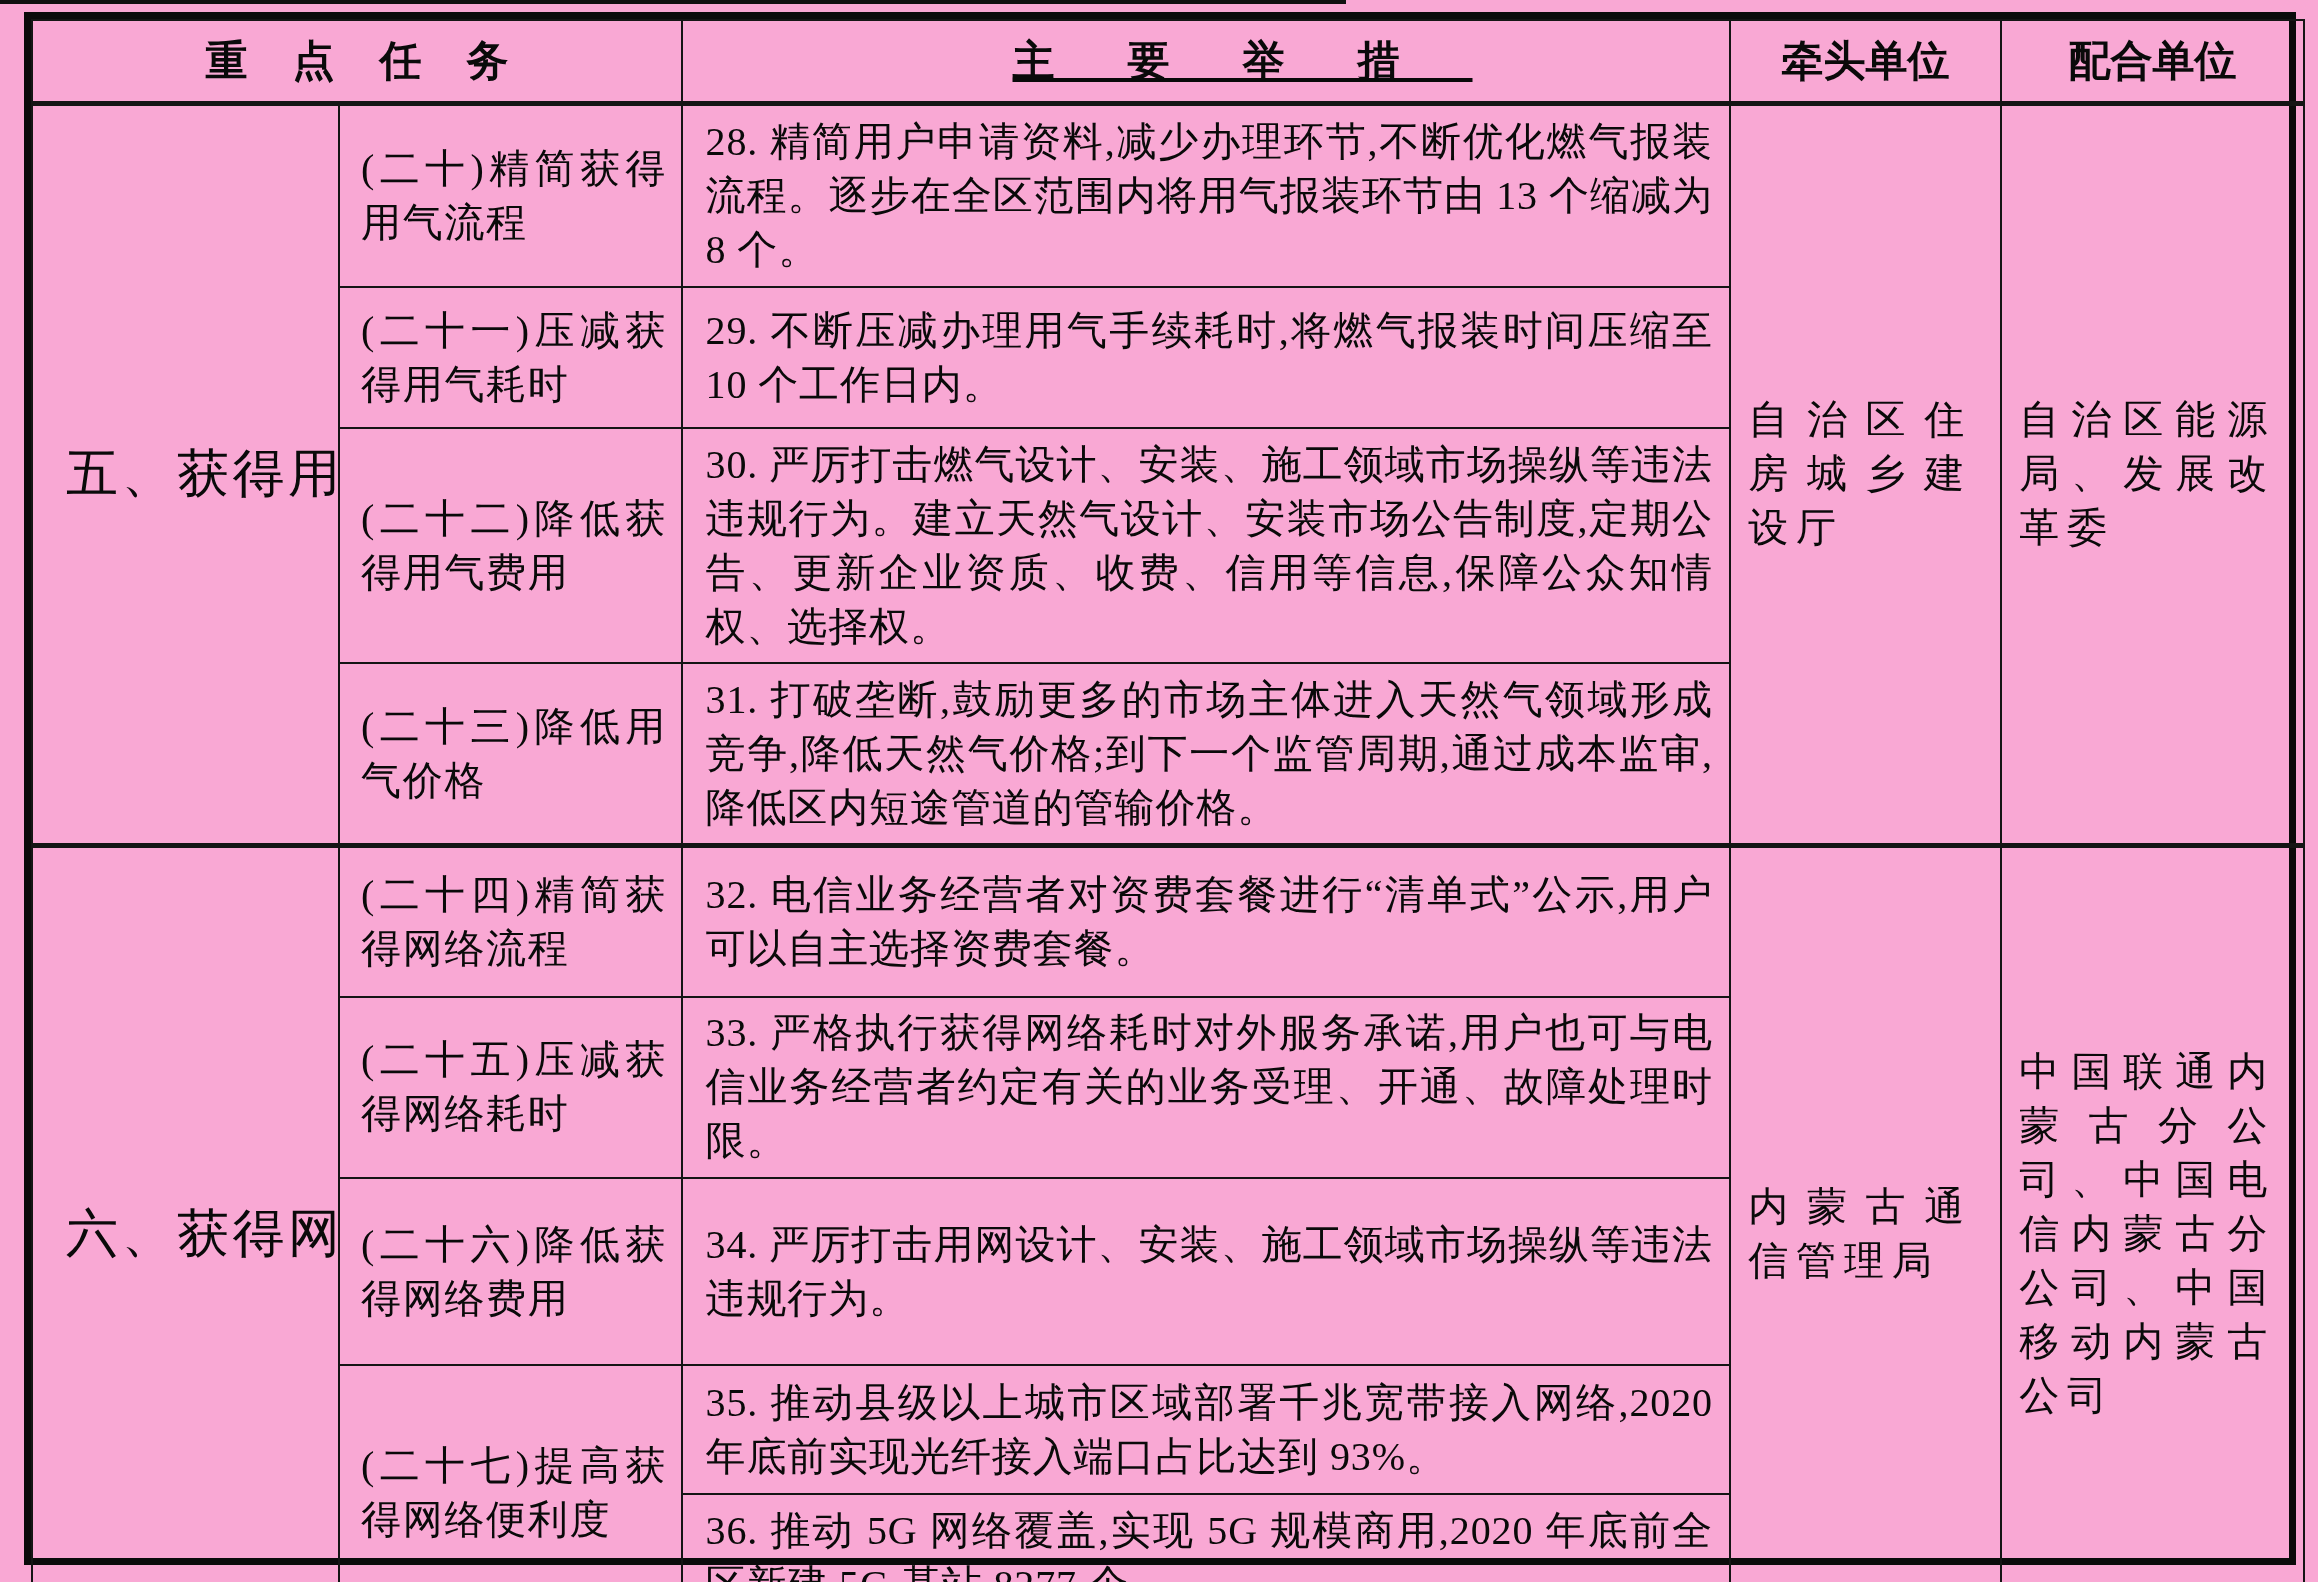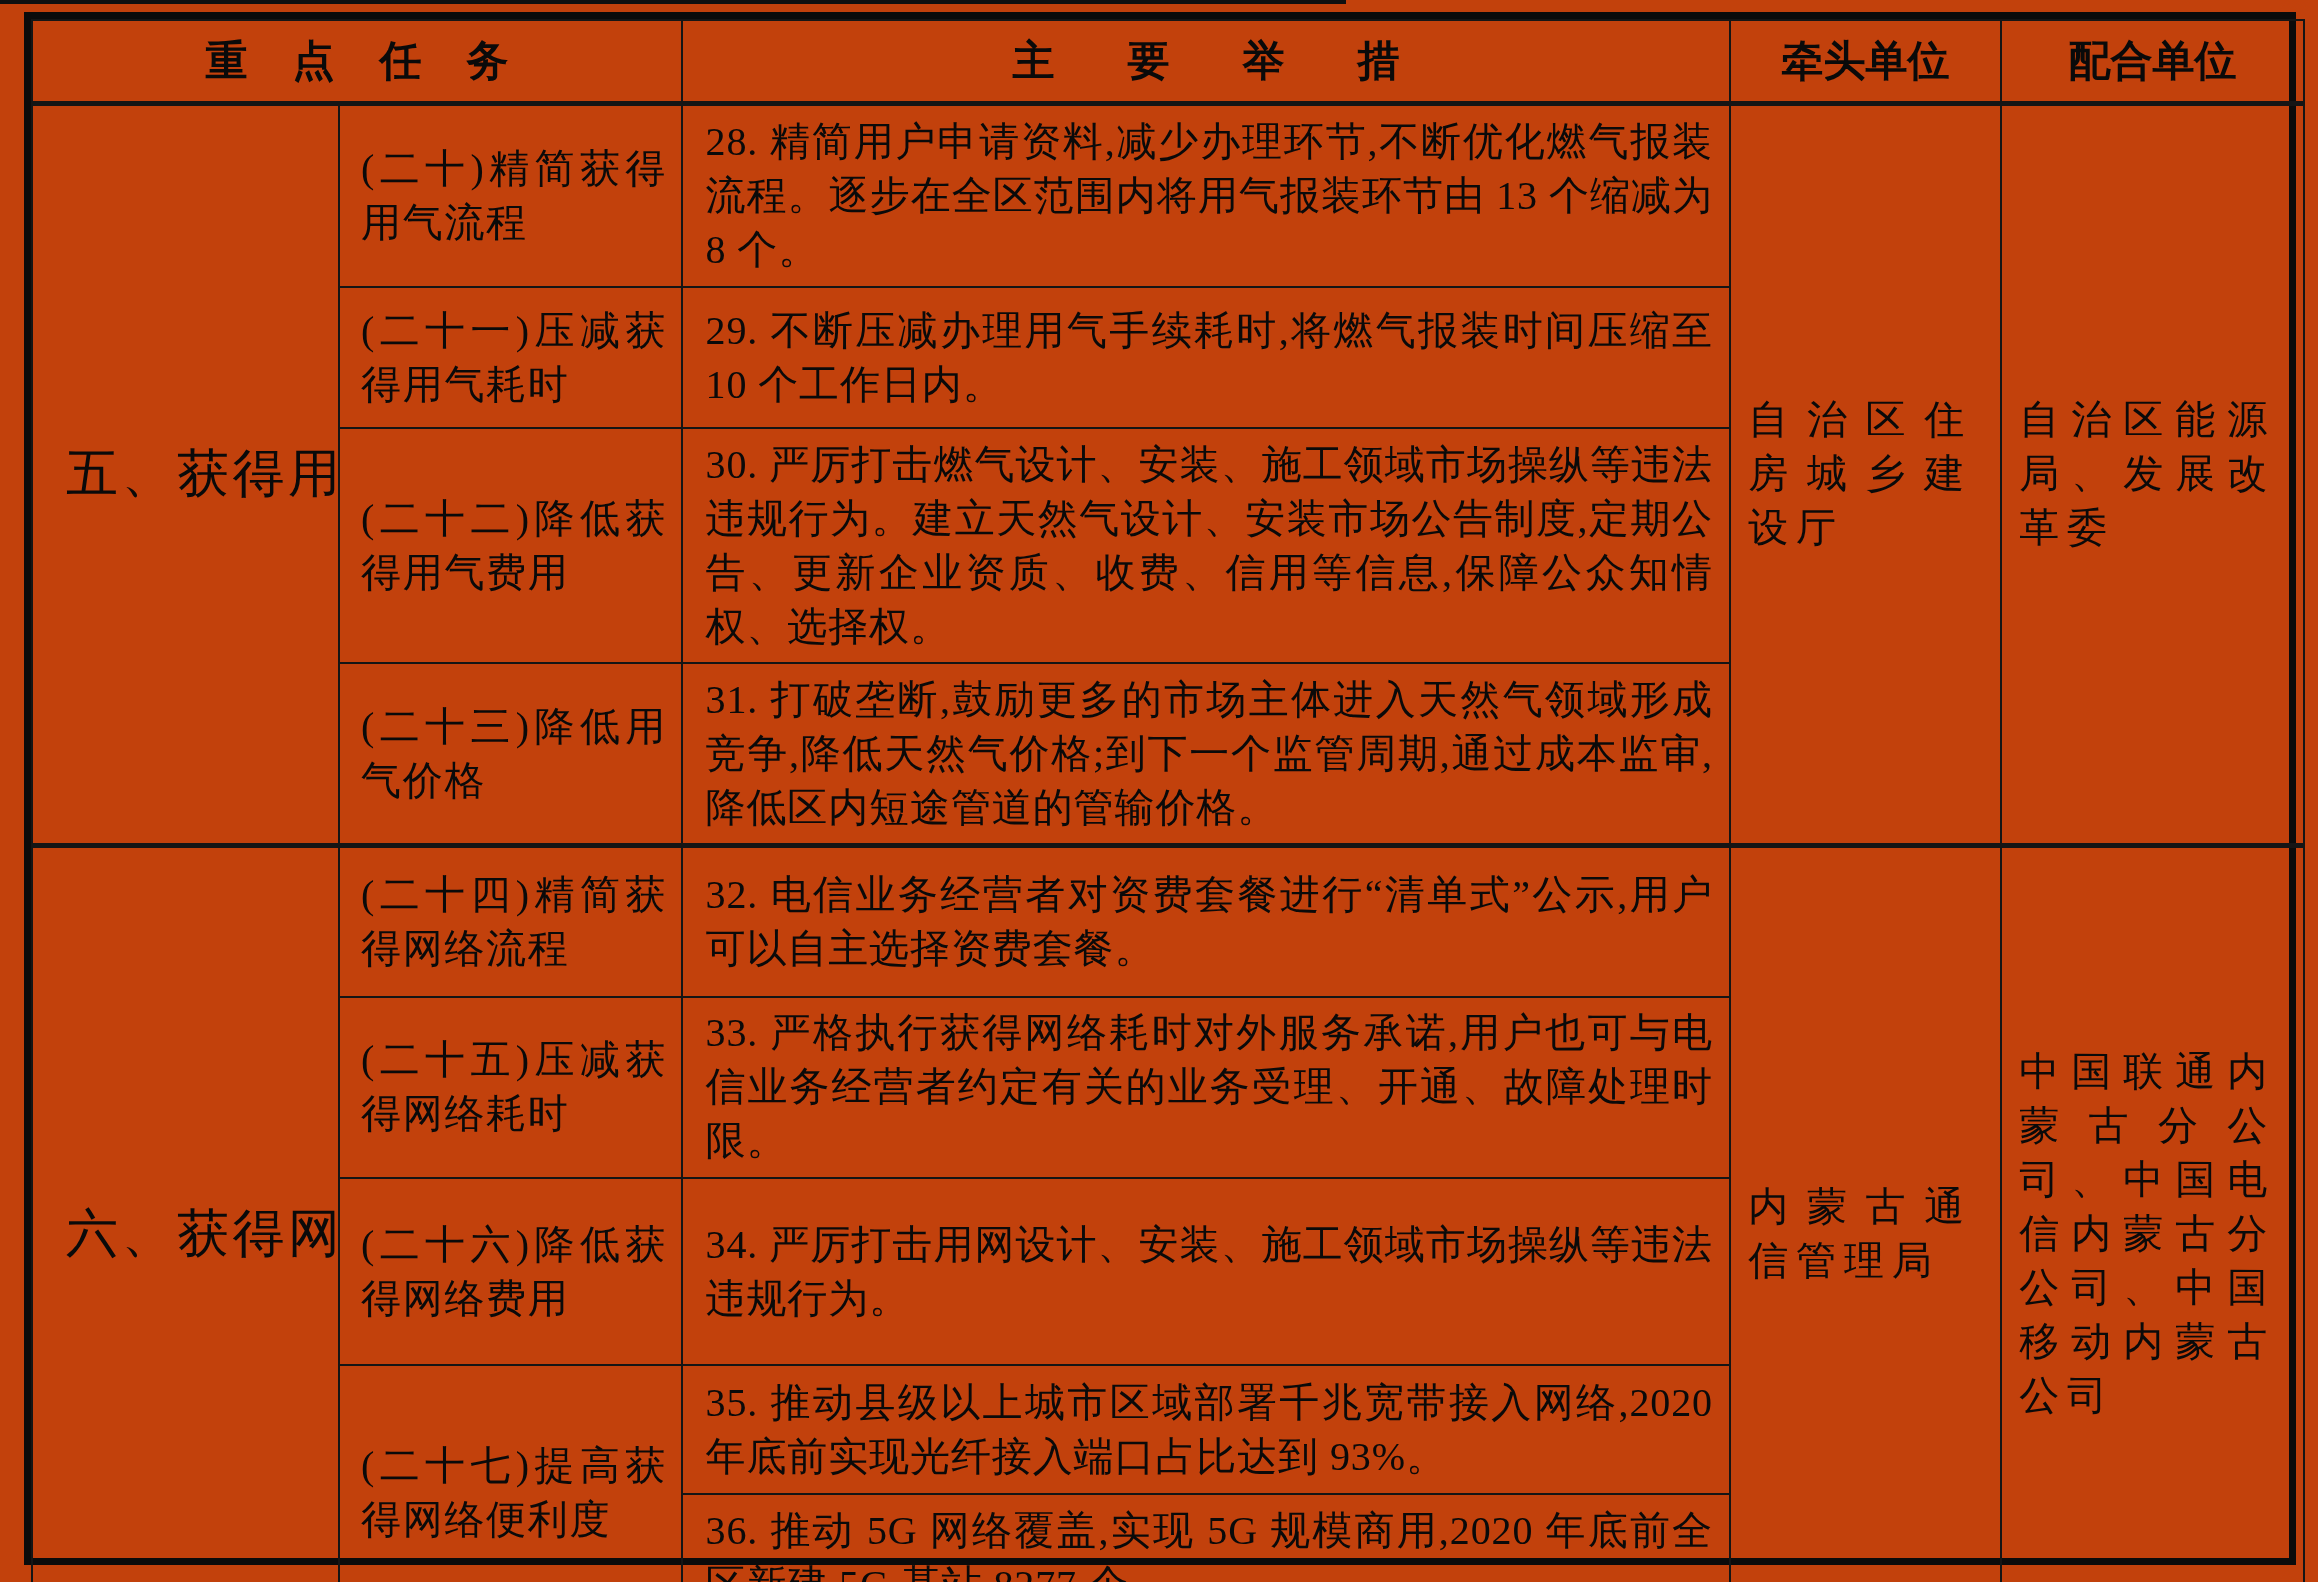--- a/index.html
+++ b/index.html
@@ -4,21 +4,21 @@
 <style>
   html, body {
     margin: 0;
     padding: 0;
     background: #ffffff;
   }
   #canvas {
     position: relative;
     width: 2319px;
     height: 1583px;
-    background: #c2410c;
+    background: #f9a8d4;
     font-family: "Liberation Serif", "DejaVu Serif", serif;
     color: #0a0a0a;
     overflow: hidden;
   }
   .scan-strip {
     position: absolute;
     top: 0; left: 0;
     width: 1346px; height: 3.5px;
     background: #101010;
   }
@@ -47,21 +47,21 @@
   tr.header-row td {
     border-bottom-width: 5.2px;
     font-family: "Liberation Sans", "DejaVu Sans", sans-serif;
     font-weight: bold;
     font-size: 42px;
     text-align: center;
     padding: 0;
   }
   tr.group-start td { border-top-width: 5.2px; }
   .hdr-task    { letter-spacing: 45px; padding-left: 45px !important; }
-  .hdr-measure { letter-spacing: 73px; padding-left: 73px !important; }
+  .hdr-measure { letter-spacing: 73px; padding-left: 73px !important; text-decoration: underline; }
   .group-label {
     font-size: 52px;
     padding-left: 33px;
     letter-spacing: 3.5px;
     white-space: nowrap;
   }
   .sub-label {
     text-align: justify;
     text-justify: inter-character;
     padding-left: 21px;

